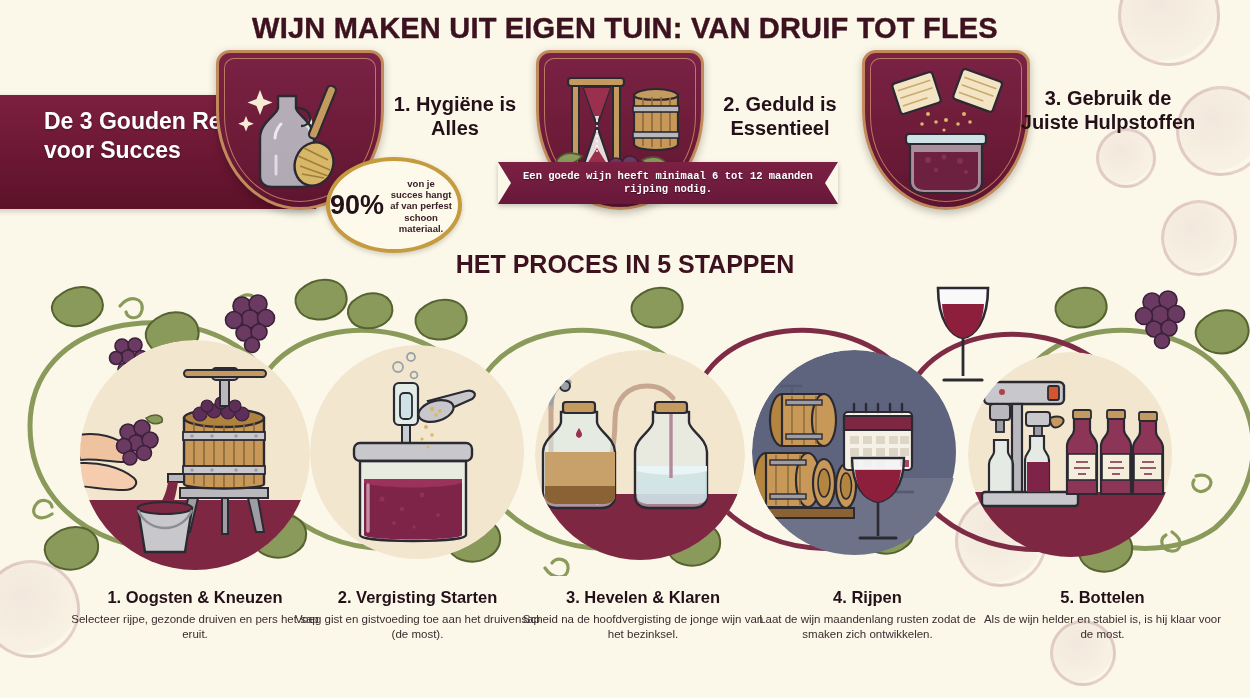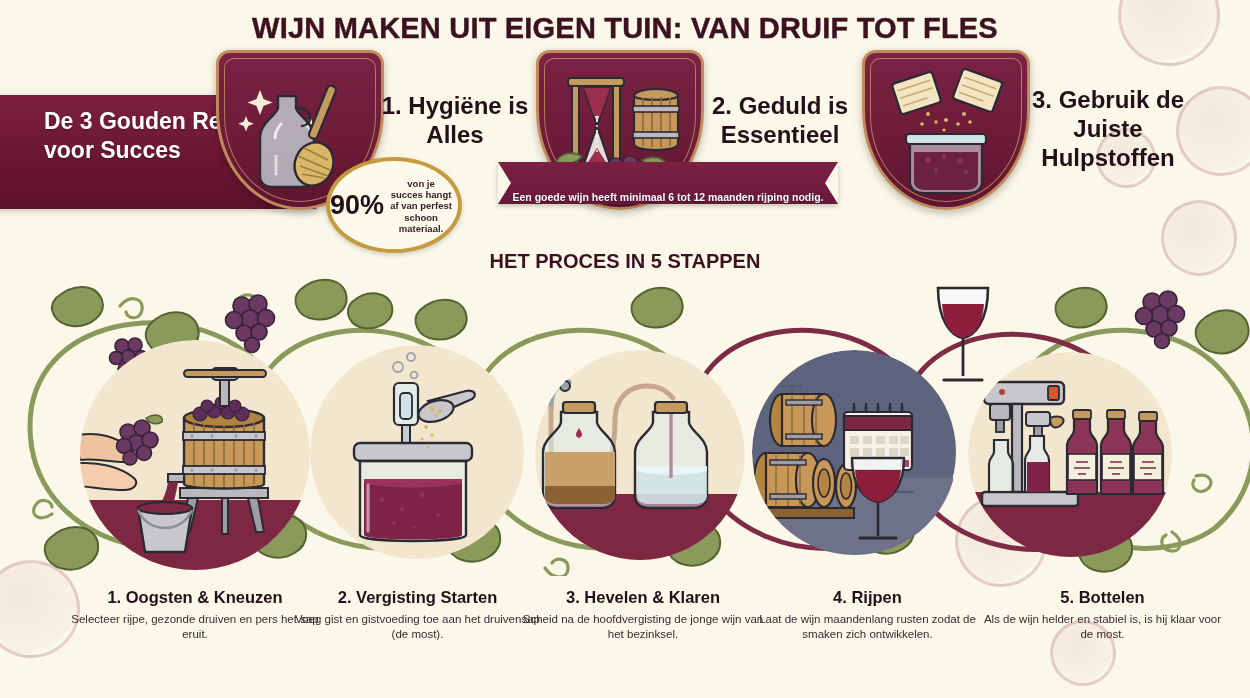--- a/index.html
+++ b/index.html
@@ -17,21 +17,21 @@
 
   
   .main-title{
     position:absolute;left:0;top:12px;width:1250px;text-align:center;
     font-size:29px;font-weight:bold;letter-spacing:.2px;color:#3d1220;
     font-family:"Liberation Sans", sans-serif;
     -webkit-text-stroke:.4px #3d1220;
   }
   .section-title{
     position:absolute;left:0;top:250px;width:1250px;text-align:center;
-    font-size:20px;font-weight:bold;color:#3d1220;
+    font-size:25px;font-weight:bold;color:#3d1220;
   }
 
   
   .rules-banner{
     position:absolute;left:-14px;top:95px;width:330px;height:114px;
     background:linear-gradient(180deg,#7d2040 0%,#6b1733 55%,#5c1129 100%);
     box-shadow:0 2px 6px rgba(0,0,0,.2);
   }
   .rules-banner::after{
     content:"";position:absolute;right:-22px;top:0;border-style:solid;
@@ -53,40 +53,41 @@
     box-shadow:0 3px 8px rgba(0,0,0,.25);
   }
   .shield-inner{
     position:absolute;left:8px;right:8px;top:8px;bottom:8px;
     border:1.5px solid rgba(216,160,110,.7);
     border-radius:10px 10px 50% 50%/10px 10px 60% 60%;
   }
   .shield-art{position:absolute;inset:10px;}
 
   .rule-head{
-    position:absolute;font-size:24px;font-weight:bold;color:#231018;
+    position:absolute;font-size:20px;font-weight:bold;color:#231018;
     line-height:1.2;text-align:center;
   }
 
   
   .badge90{
     position:absolute;left:326px;top:157px;width:128px;height:88px;border-radius:50%;
     background:#fdfaec;border:4px solid #c69a3e;
     display:flex;flex-direction:row;align-items:center;justify-content:center;
     box-shadow:0 2px 5px rgba(0,0,0,.18);
   }
   .badge90 .big{font-size:27px;font-weight:bold;color:#231018;line-height:1;}
   .badge90 .sub{font-size:9.5px;font-weight:bold;color:#3a2028;text-align:center;line-height:1.18;margin-top:2px;padding:0 6px;}
 
   
   .ribbon{
     position:absolute;height:42px;
     background:linear-gradient(180deg,#7b2143 0%,#68183a 100%);
-    display:flex;align-items:flex-end;justify-content:center;
+    display:flex;align-items:center;justify-content:center;
     box-shadow:0 2px 5px rgba(0,0,0,.22);
+    font-family:Liberation Mono, monospace;
   }
   .ribbon span{
     color:#fff;font-size:10.5px;font-weight:bold;line-height:1.25;text-align:center;
     padding:0 14px;text-shadow:0 1px 1px rgba(0,0,0,.45);
   }
   .ribbon.notch-l::before{
     content:"";position:absolute;left:0;top:0;border-style:solid;
     border-width:21px 0 21px 13px;border-color:transparent transparent transparent #fbf8e9;
   }
   .ribbon.notch-r::after{

